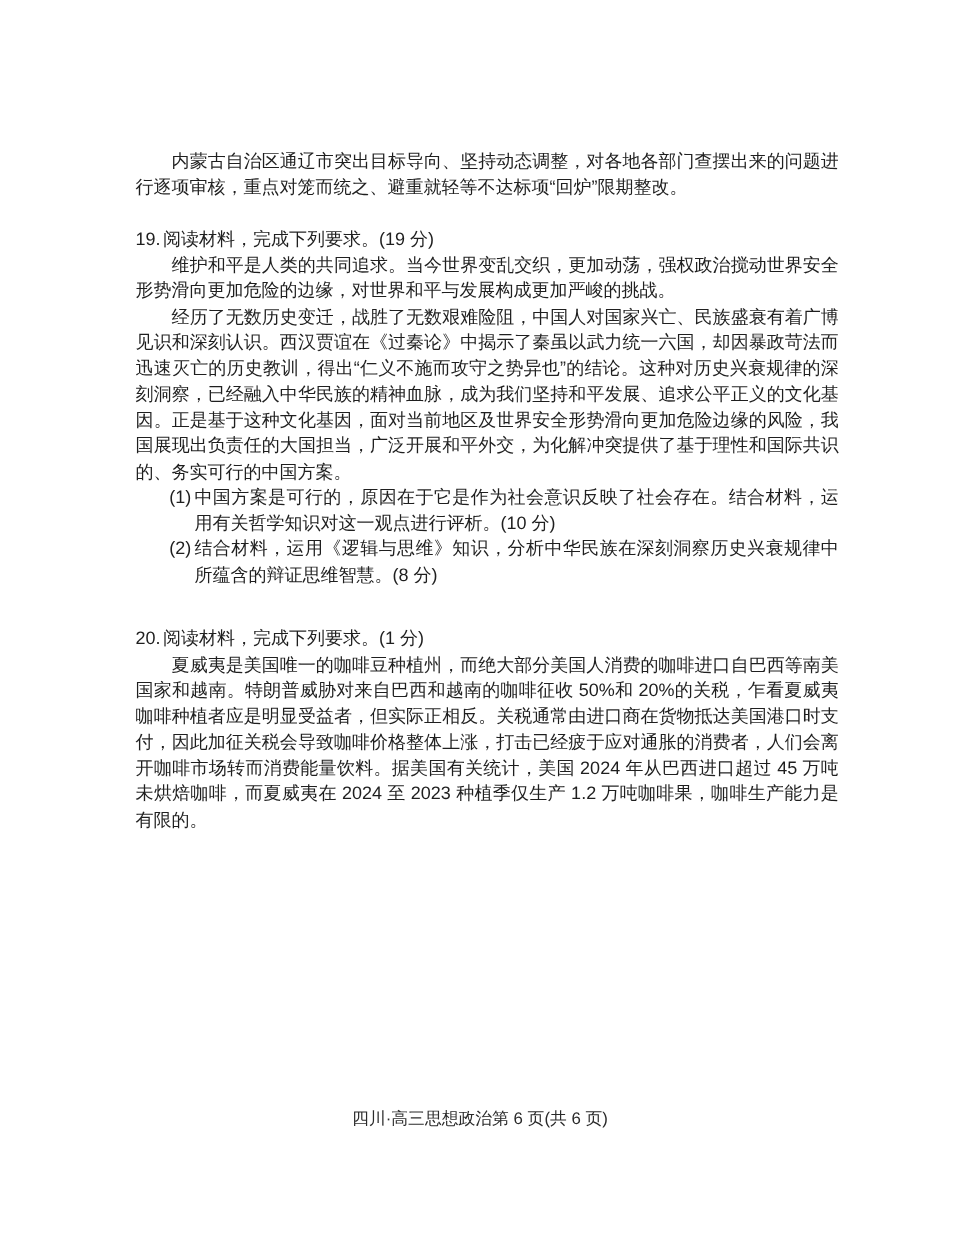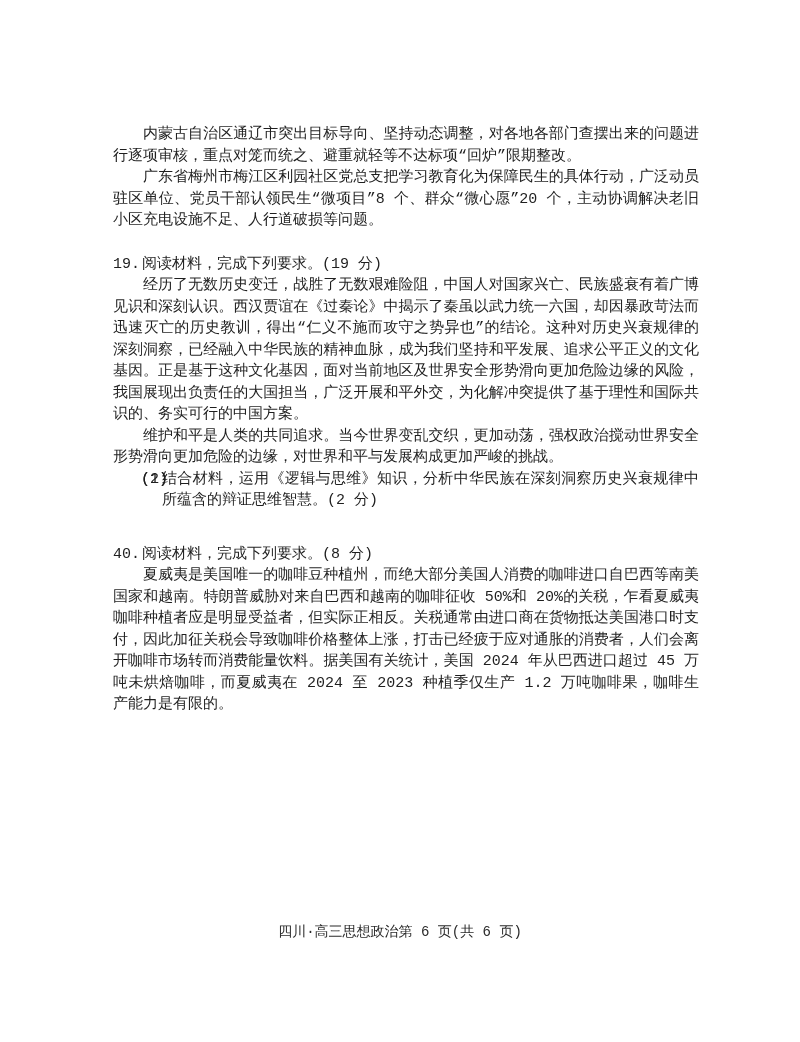--- a/index.html
+++ b/index.html
@@ -6,21 +6,21 @@
     margin: 0;
     padding: 0;
     background: #ffffff;
   }
   .page {
     position: relative;
     width: 761px;
     height: 1042px;
     background: #ffffff;
     overflow: hidden;
-    font-family: Liberation Mono, monospace;
+    font-family: Liberation Sans, sans-serif;
     color: #1f1f1f;
   }
   .content {
     position: absolute;
     left: 113px;
     top: 124px;
     width: 586px;
     font-size: 15px;
     line-height: 21.5px;
     text-align: justify;
@@ -67,37 +67,36 @@
 </style>
 </head>
 <body>
 
 <div class="page">
 
   <div class="content">
 
     <section class="q-block q18">
       <p class="para indent">内蒙古自治区通辽市突出目标导向、坚持动态调整，对各地各部门查摆出来的问题进行逐项审核，重点对笼而统之、避重就轻等不达标项“回炉”限期整改。</p>
-      <p class="para indent">广东省梅州市梅江区利园社区党总支把学习教育化为保障民生的具体行动，广泛动员驻区单位、党员干部认领民生“微项目”8 个、群众“微心愿”20 个，主动协调解决老旧小区充电设施不足、人行道破损等问题。</p>
     </section>
 
     <section class="q-block q19">
       <p class="q-head"><span class="q-num">19.</span><span>阅读材料，完成下列要求。(19 分)</span></p>
+      <p class="para indent">维护和平是人类的共同追求。当今世界变乱交织，更加动荡，强权政治搅动世界安全形势滑向更加危险的边缘，对世界和平与发展构成更加严峻的挑战。</p>
       <p class="para indent">经历了无数历史变迁，战胜了无数艰难险阻，中国人对国家兴亡、民族盛衰有着广博见识和深刻认识。西汉贾谊在《过秦论》中揭示了秦虽以武力统一六国，却因暴政苛法而迅速灭亡的历史教训，得出“仁义不施而攻守之势异也”的结论。这种对历史兴衰规律的深刻洞察，已经融入中华民族的精神血脉，成为我们坚持和平发展、追求公平正义的文化基因。正是基于这种文化基因，面对当前地区及世界安全形势滑向更加危险边缘的风险，我国展现出负责任的大国担当，广泛开展和平外交，为化解冲突提供了基于理性和国际共识的、务实可行的中国方案。</p>
-      <p class="para indent">维护和平是人类的共同追求。当今世界变乱交织，更加动荡，强权政治搅动世界安全形势滑向更加危险的边缘，对世界和平与发展构成更加严峻的挑战。</p>
       <div class="sub">
-        <span class="marker">(1)</span>
+        <span class="marker">(1)</span><span>中国方案是可行的，原因在于它是作为社会意识反映了社会存在。结合材料，运用有关哲学知识对这一观点进行评析。(10 分)</span>
       </div>
       <div class="sub">
-        <span class="marker">(2)</span><span>结合材料，运用《逻辑与思维》知识，分析中华民族在深刻洞察历史兴衰规律中所蕴含的辩证思维智慧。(2 分)</span>
+        <span class="marker">(2)</span><span>结合材料，运用《逻辑与思维》知识，分析中华民族在深刻洞察历史兴衰规律中所蕴含的辩证思维智慧。(8 分)</span>
       </div>
     </section>
 
     <section class="q-block q20">
-      <p class="q-head"><span class="q-num">40.</span><span>阅读材料，完成下列要求。(8 分)</span></p>
+      <p class="q-head"><span class="q-num">20.</span><span>阅读材料，完成下列要求。(1 分)</span></p>
       <p class="para indent">夏威夷是美国唯一的咖啡豆种植州，而绝大部分美国人消费的咖啡进口自巴西等南美国家和越南。特朗普威胁对来自巴西和越南的咖啡征收 50%和 20%的关税，乍看夏威夷咖啡种植者应是明显受益者，但实际正相反。关税通常由进口商在货物抵达美国港口时支付，因此加征关税会导致咖啡价格整体上涨，打击已经疲于应对通胀的消费者，人们会离开咖啡市场转而消费能量饮料。据美国有关统计，美国 2024 年从巴西进口超过 45 万吨未烘焙咖啡，而夏威夷在 2024 至 2023 种植季仅生产 1.2 万吨咖啡果，咖啡生产能力是有限的。</p>
     </section>
 
   </div>
 
   <div class="footer">
     <span>四川·高三思想政治</span>
     <span>第 6 页(共 6 页)</span>
   </div>
 

